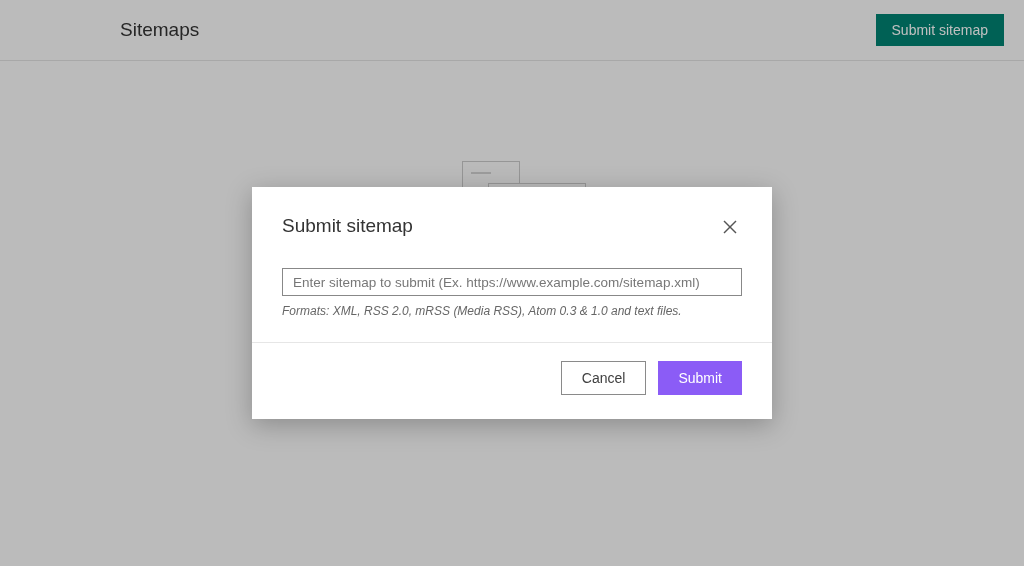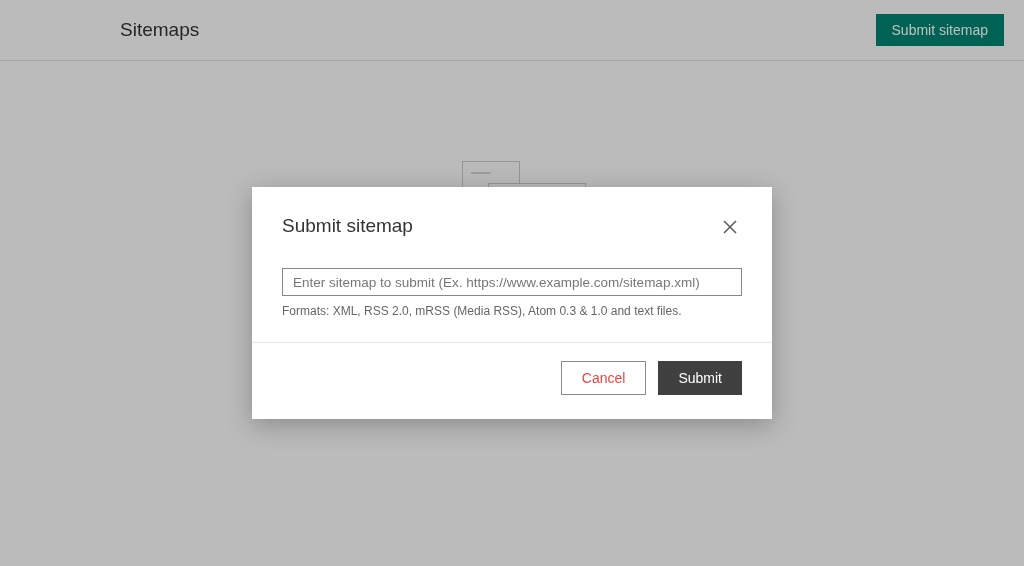--- a/index.html
+++ b/index.html
@@ -185,42 +185,43 @@
       font-size: 13.5px;
       font-family: inherit;
       color: #333;
       height: 28px;
     }
     .url-input::placeholder { color: #777; }
     .hint {
       margin-top: 8px;
       font-size: 12px;
       color: #666;
+      font-style: italic;
     }
     .modal-foot {
       border-top: 1px solid #e6e6e6;
       padding: 18px 30px 24px;
       display: flex;
       justify-content: flex-end;
       gap: 12px;
     }
     .btn {
       font-family: inherit;
       font-size: 14px;
       padding: 8px 20px;
       cursor: pointer;
       border: 1px solid transparent;
     }
     .btn-secondary {
       background: #fff;
       border: 1px solid #8a8a8a;
-      color: #ef4444;
+      color: #404040;
     }
     .btn-primary {
-      background: #404040;
+      background: #8b5cf6;
       color: #fff;
       border: none;
     }
   </style>
 </head>
 <body>
 
 <div class="page-header">
   <h1 class="page-title">Sitemaps</h1>
   <button class="primary-btn">Submit sitemap</button>

